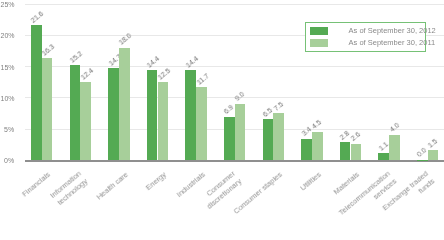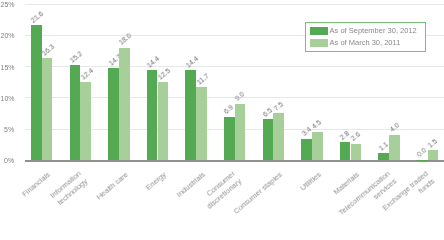--- a/index.html
+++ b/index.html
@@ -12,21 +12,21 @@
   .axisline{position:absolute;height:2px;background:#8f8f8f;}
   .ytick{position:absolute;font-size:7px;color:#808080;text-align:right;line-height:7px;transform:translateZ(0);}
   .bar{position:absolute;}
   .vlabel{position:absolute;font-size:7px;color:#6e6e6e;white-space:nowrap;
           transform-origin:left bottom;transform:rotate(-40deg) translateZ(0);line-height:7px;height:7px;}
   .catlabel{position:absolute;font-size:7.5px;color:#909090;
             transform-origin:right top;transform:rotate(-40deg) translateZ(0);line-height:10px;text-align:right;}
   #legend{position:absolute;border:1px solid #76c176;background:#ffffff;box-sizing:border-box;}
   .legrow{position:absolute;display:flex;align-items:center;}
   .swatch{width:17.8px;height:8px;}
-  .legtext{font-size:7.5px;color:#8a8a8a;margin-left:2px;white-space:nowrap;line-height:8px;transform:translateZ(0);}
+  .legtext{font-size:7.5px;color:#8a8a8a;margin-left:21px;white-space:nowrap;line-height:8px;transform:translateZ(0);}
 </style>
 </head>
 <body>
 
 <div id="chart">
 
   <div class="gridline" style="left: 25px; width: 419px; top: 128.56px;"></div>
   <div class="gridline" style="left: 25px; width: 419px; top: 97.42px;"></div>
   <div class="gridline" style="left: 25px; width: 419px; top: 66.28px;"></div>
   <div class="gridline" style="left: 25px; width: 419px; top: 35.14px;"></div>
@@ -94,17 +94,17 @@
   <div class="catlabel" style="width: 68px; left: 317.7px; top: 169.2px;">Telecommunication services</div>
   <div class="catlabel" style="width: 68px; left: 356.3px; top: 169.2px;">Exchange traded funds</div>
 
   <div id="legend" style="left: 304.8px; top: 21.9px; width: 121px; height: 29.8px;">
     <div class="legrow" style="left: 4px; top: 3.8px;">
       <div class="swatch" style="background: rgb(84, 170, 83);"></div>
       <div class="legtext">As of September 30, 2012</div>
     </div>
     <div class="legrow" style="left: 4px; top: 15.9px;">
       <div class="swatch" style="background: rgb(167, 207, 154);"></div>
-      <div class="legtext">As of March 30, 2011</div>
+      <div class="legtext">As of September 30, 2011</div>
     </div>
   </div>
 
 </div>
 
 </body></html>

